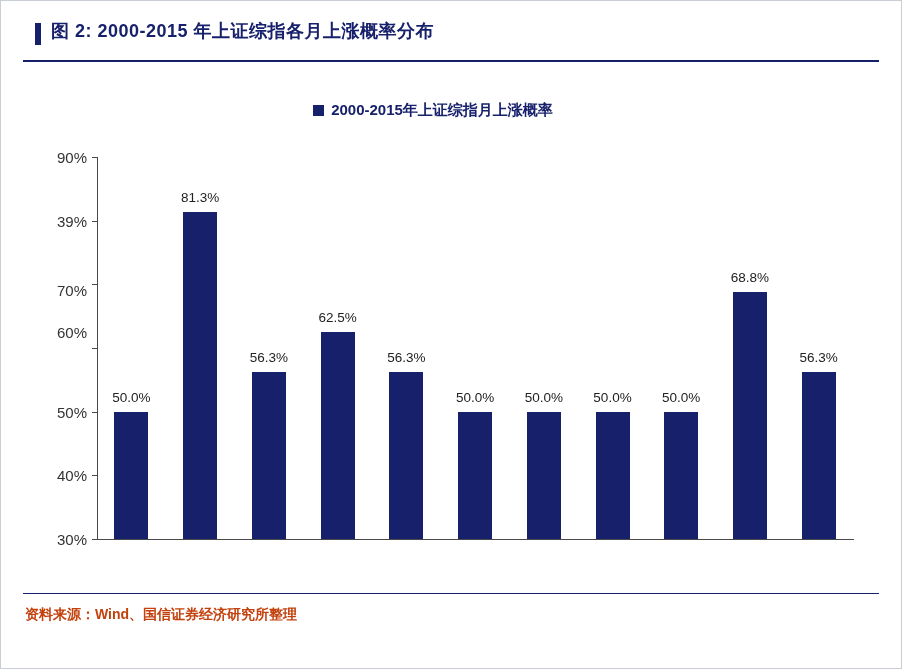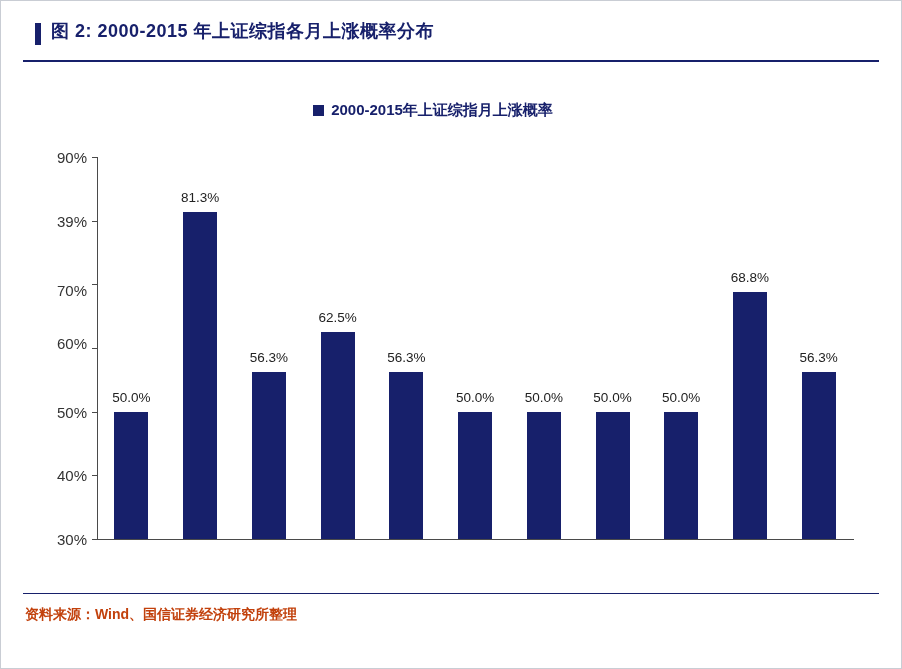--- a/index.html
+++ b/index.html
@@ -201,21 +201,21 @@
   <div class="plot-wrap">
     <div class="axis-y-line"></div>
     <div class="axis-x-line"></div>
     <div id="yticks">
         <div class="ytick" style="top: 16px;">90%</div>
         <div class="ytick-mark" style="top: 16px;"></div>
         <div class="ytick" style="top: 79.6667px;">39%</div>
         <div class="ytick-mark" style="top: 79.6667px;"></div>
         <div class="ytick" style="top: 149px;">70%</div>
         <div class="ytick-mark" style="top: 143.333px;"></div>
-        <div class="ytick" style="top: 202px; text-align: right;">60%</div>
+        <div class="ytick" style="top: 191px; text-align: right;">60%</div>
         <div class="ytick-mark" style="top: 207px;"></div>
         <div class="ytick" style="top: 270.667px;">50%</div>
         <div class="ytick-mark" style="top: 270.667px;"></div>
         <div class="ytick" style="top: 334.333px;">40%</div>
         <div class="ytick-mark" style="top: 334.333px;"></div>
         <div class="ytick" style="top: 398px;">30%</div>
         <div class="ytick-mark" style="top: 398px;"></div>
       </div>
     <div class="bars" id="bars">
         <div class="bar-cell">

